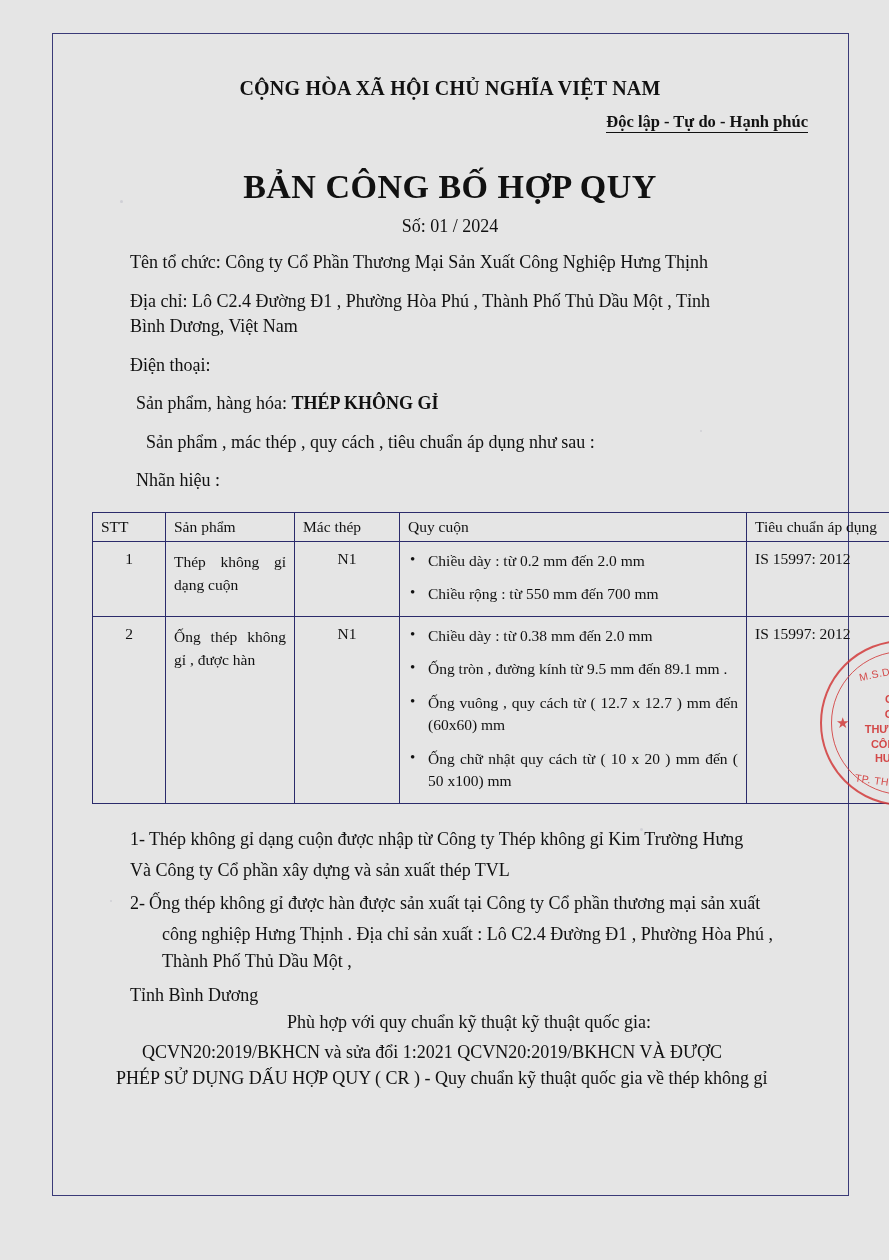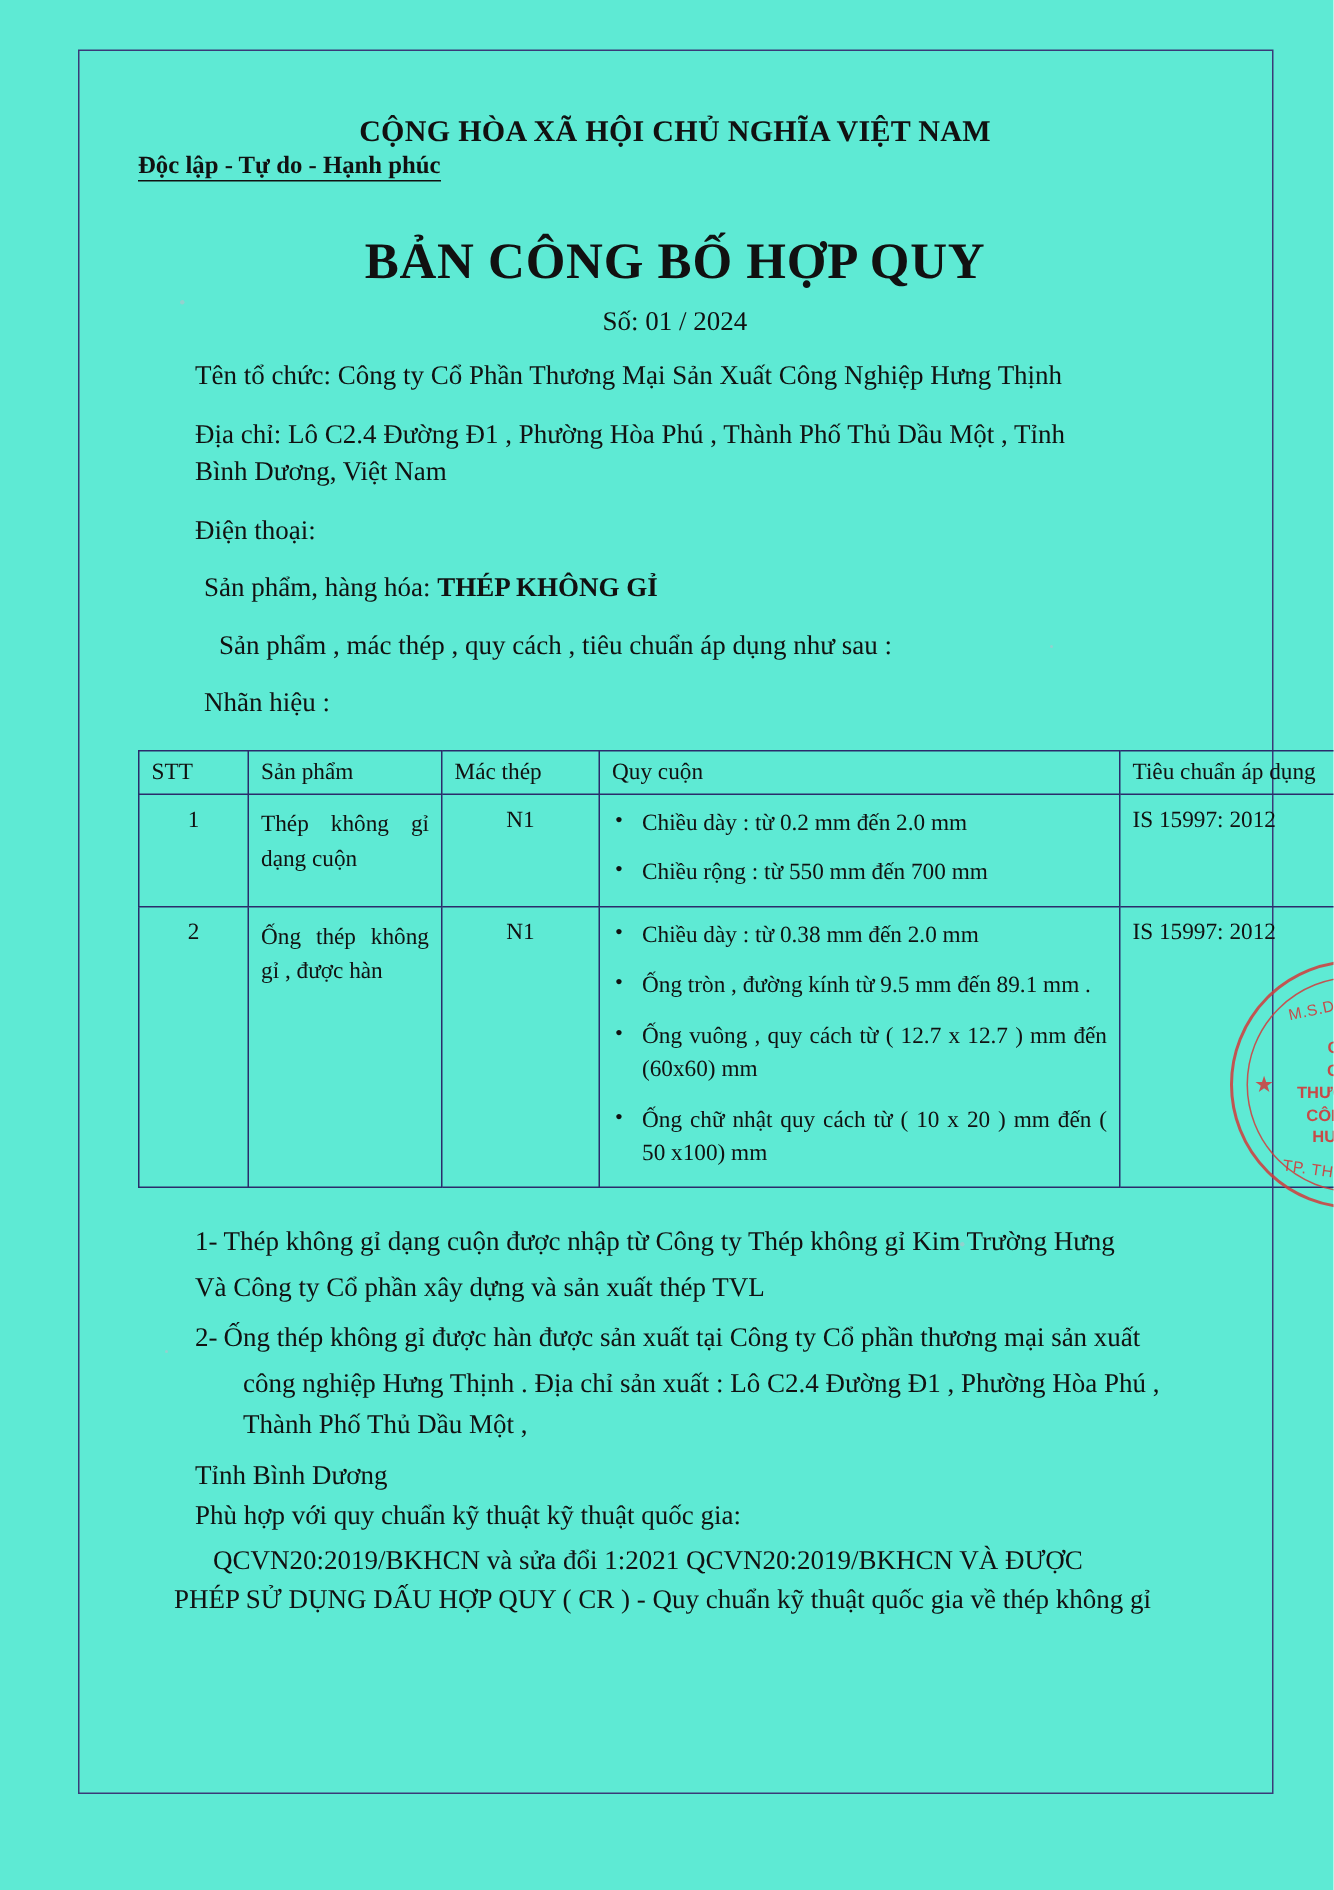--- a/index.html
+++ b/index.html
@@ -13,21 +13,21 @@
     position: relative;
     font-family: "Liberation Serif", serif;
     color: #111111;
     overflow: hidden;
   }
   .page {
     position: absolute;
     left: 0; top: 0;
     width: 889px;
     height: 1260px;
-    background: #5eead4;
+    background: #e5e5e5;
   }
   .sheet-border {
     position: absolute;
     left: 52px;
     top: 33px;
     width: 797px;
     height: 1163px;
     border: 1px solid #3a3a78;
     box-sizing: border-box;
   }
@@ -40,24 +40,24 @@
     padding: 0 22px;
   }
   .natl-title {
     text-align: center;
     font-weight: bold;
     font-size: 20px;
     letter-spacing: 0.2px;
     margin-top: 22px;
   }
   .natl-sub {
-    text-align: left;
+    text-align: right;
     font-weight: bold;
     font-size: 16.5px;
-    margin-top: 0;
+    margin-top: 12px;
   }
   .natl-sub span {
     border-bottom: 1.4px solid #111;
     padding-bottom: 1px;
   }
   .doc-title {
     text-align: center;
     font-weight: bold;
     font-size: 34px;
     margin-top: 36px;
@@ -295,21 +295,21 @@
 
     <div class="notes">
       <div class="note-item"><span class="num">1-</span><span>Thép không gỉ dạng cuộn được nhập từ Công ty Thép không gỉ Kim Trường Hưng</span></div>
       <div class="note-cont">Và Công ty Cổ phần xây dựng và sản xuất thép TVL</div>
       <div class="note-item" style="margin-top:6px;"><span class="num">2-</span><span>Ống thép không gỉ được hàn được sản xuất tại Công ty Cổ phần thương mại sản xuất</span></div>
       <div class="note-cont2">công nghiệp Hưng Thịnh . Địa chỉ sản xuất : Lô C2.4 Đường Đ1 , Phường Hòa Phú ,</div>
       <div class="note-cont2">Thành Phố Thủ Dầu Một ,</div>
     </div>
 
     <div class="tail-line">Tỉnh Bình Dương</div>
-    <div class="tail-line" style="margin-top:6px;">Phù hợp với quy chuẩn kỹ thuật kỹ thuật quốc gia:</div>
+    <div class="tail-line" style="margin-top:6px;text-align:center;">Phù hợp với quy chuẩn kỹ thuật kỹ thuật quốc gia:</div>
     <div class="tail-just">
       <span class="first">QCVN20:2019/BKHCN và sửa đổi 1:2021  QCVN20:2019/BKHCN VÀ ĐƯỢC</span>
       <span>PHÉP SỬ DỤNG DẤU HỢP QUY ( CR ) -  Quy chuẩn kỹ thuật quốc gia về thép không gỉ</span>
     </div>
 
   </div>
 
   <div class="stamp">
     <div class="ring"></div>
     <div class="ring inner"></div>

